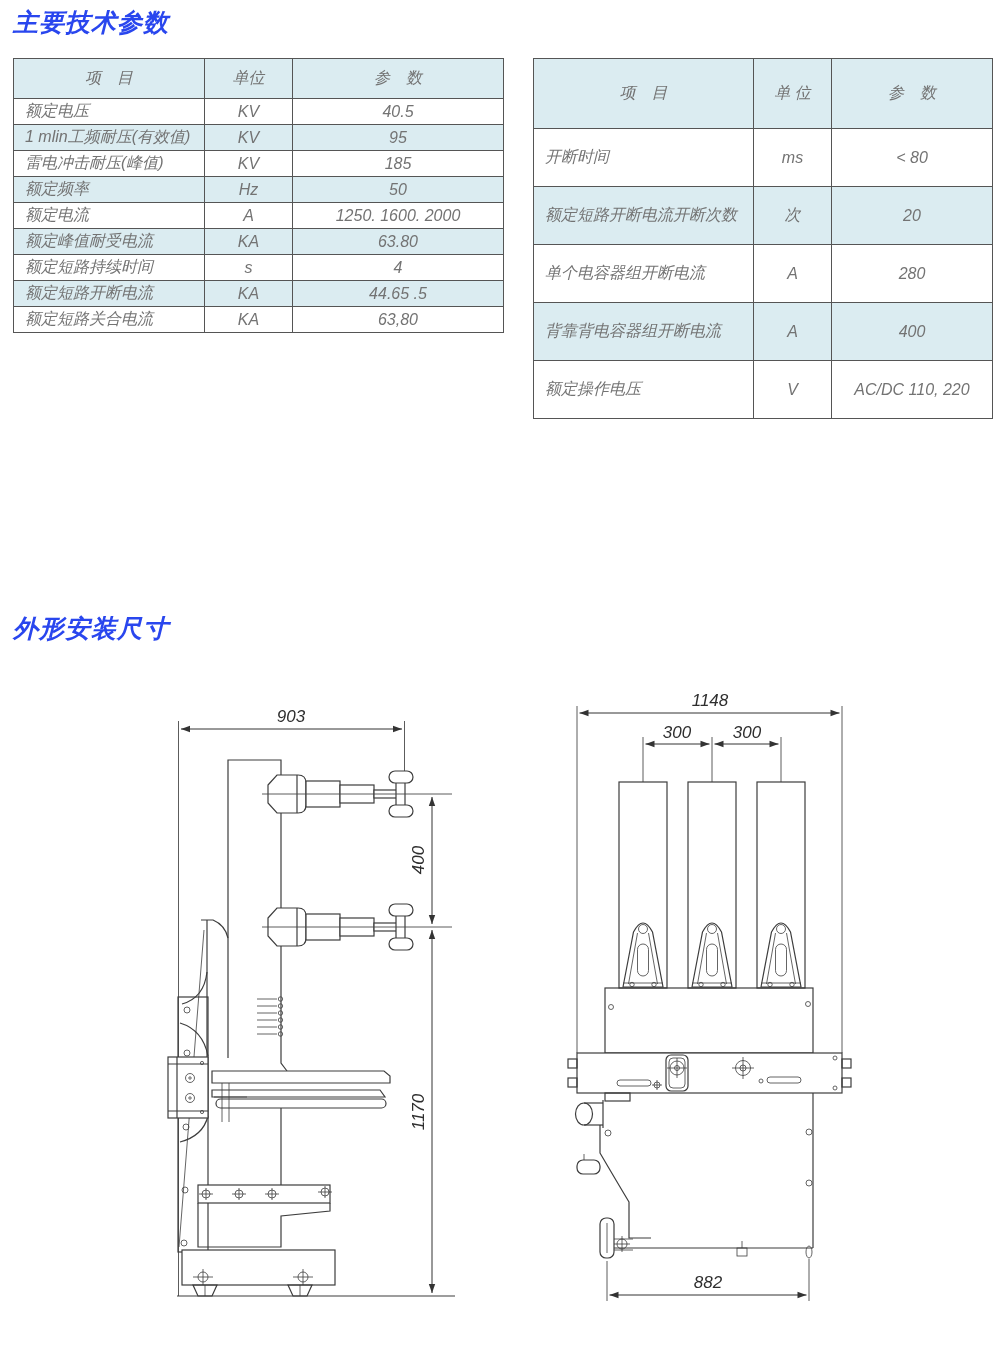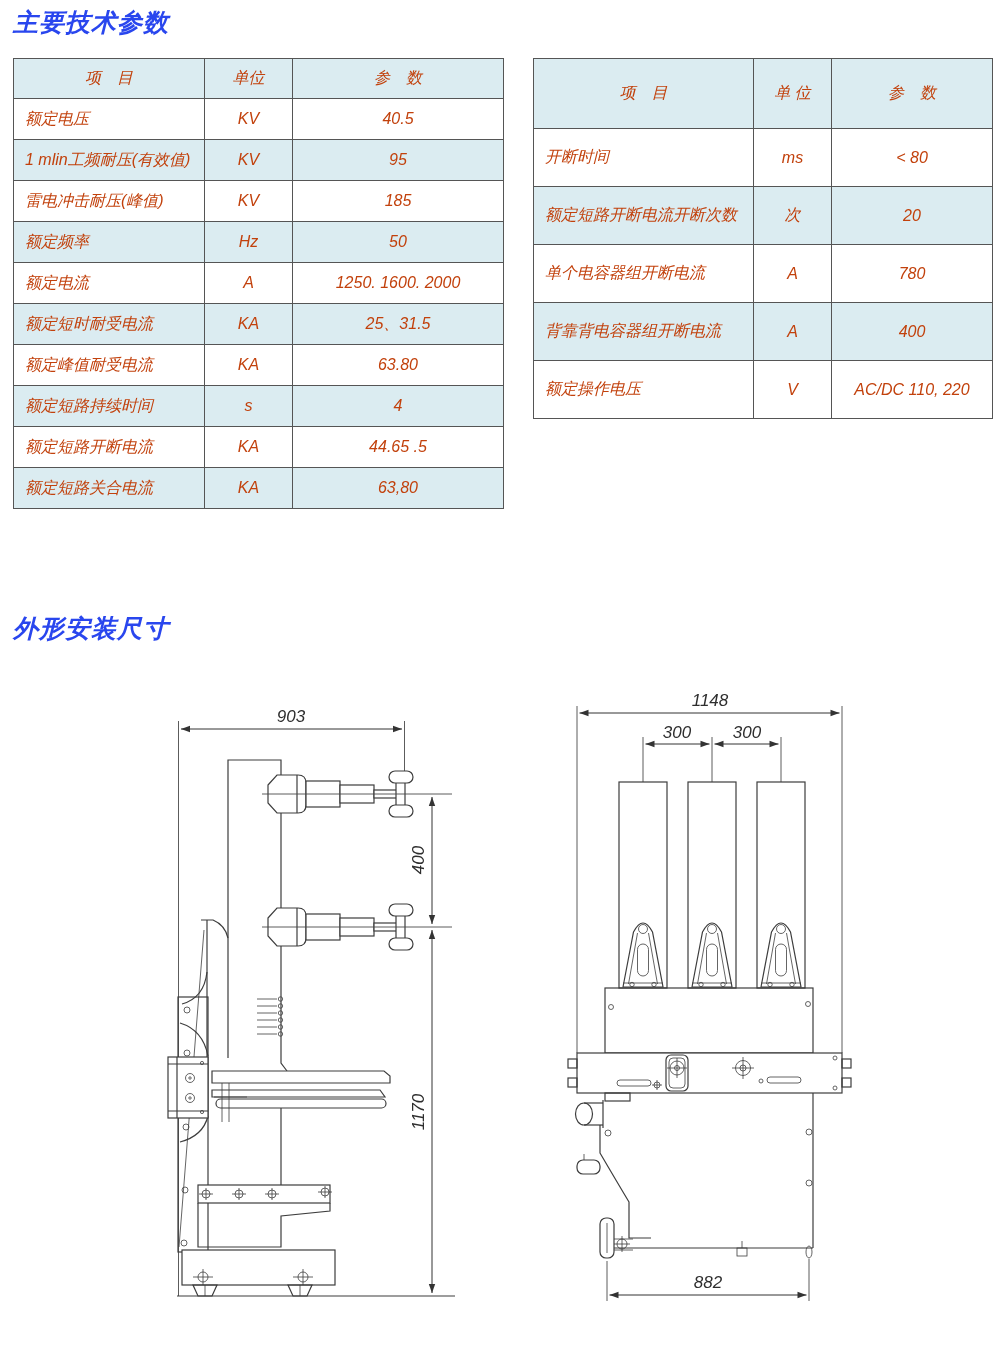--- a/index.html
+++ b/index.html
@@ -4,24 +4,24 @@
 <style>
   html,body{margin:0;padding:0;background:#fff;}
   .page{position:relative;width:1000px;height:1346px;background:#fff;overflow:hidden;
         font-family:"Liberation Sans","DejaVu Sans",sans-serif;font-style:italic;}
   .sec-title{position:absolute;left:13px;font-size:25px;font-weight:bold;color:#2946ee;letter-spacing:1px;}
   #title-params{top:6px;}
   #title-dims{top:612px;}
   table{position:absolute;top:58px;border-collapse:collapse;table-layout:fixed;background:#fff;}
   .tbl-l{left:13px;width:490px;}
   .tbl-r{left:533px;width:459px;}
-  td{border:1px solid #555;font-size:16px;color:#c2410c;text-align:center;vertical-align:middle;padding:0;overflow:hidden;}
+  td{border:1px solid #555;font-size:16px;color:#737373;text-align:center;vertical-align:middle;padding:0;overflow:hidden;}
   td.item{text-align:left;padding-left:11px;}
   .tbl-l thead tr{height:40px;}
-  .tbl-l tbody tr{height:41px;}
+  .tbl-l tbody tr{height:26px;}
   .tbl-r thead tr{height:70px;}
   .tbl-r tbody tr{height:58px;}
   thead td{background:#dbecf1;}
   .tbl-l tbody tr:nth-child(even) td{background:#dbecf1;}
   .tbl-r tbody tr:nth-child(even) td{background:#dbecf1;}
   svg{position:absolute;left:0;top:655px;}
   .ln{stroke:#3d3d3d;stroke-width:1.2;fill:none;}
   .wf{fill:#ffffff;}
   .thin{stroke:#4a4a4a;stroke-width:0.9;fill:none;}
   .dim{stroke:#333;stroke-width:1;fill:none;marker-start:url(#arw);marker-end:url(#arw);}
@@ -68,25 +68,20 @@
           <td class="item">额定频率</td>
           <td>Hz</td>
           <td>50</td>
         </tr>
       <tr>
           <td class="item">额定电流</td>
           <td>A</td>
           <td>1250. 1600. 2000</td>
         </tr>
       <tr>
-          <td class="item">额定短时耐受电流</td>
-          <td>KA</td>
-          <td>25、31.5</td>
-        </tr>
-      <tr>
           <td class="item">额定峰值耐受电流</td>
           <td>KA</td>
           <td>63.80</td>
         </tr>
       <tr>
           <td class="item">额定短路持续时间</td>
           <td>s</td>
           <td>4</td>
         </tr>
       <tr>
@@ -122,21 +117,21 @@
           <td>&lt; 80</td>
         </tr>
       <tr>
           <td class="item">额定短路开断电流开断次数</td>
           <td>次</td>
           <td>20</td>
         </tr>
       <tr>
           <td class="item">单个电容器组开断电流</td>
           <td>A</td>
-          <td>780</td>
+          <td>280</td>
         </tr>
       <tr>
           <td class="item">背靠背电容器组开断电流</td>
           <td>A</td>
           <td>400</td>
         </tr>
       <tr>
           <td class="item">额定操作电压</td>
           <td>V</td>
           <td>AC/DC 110, 220</td>

